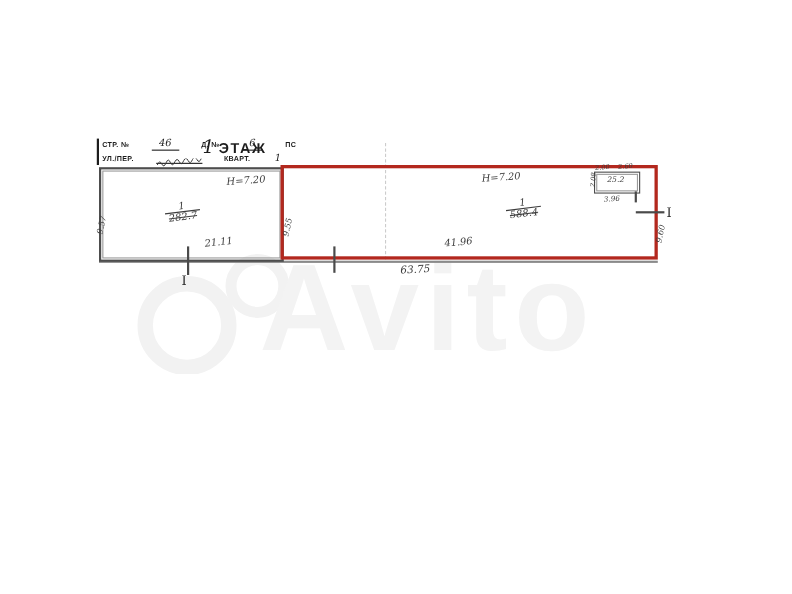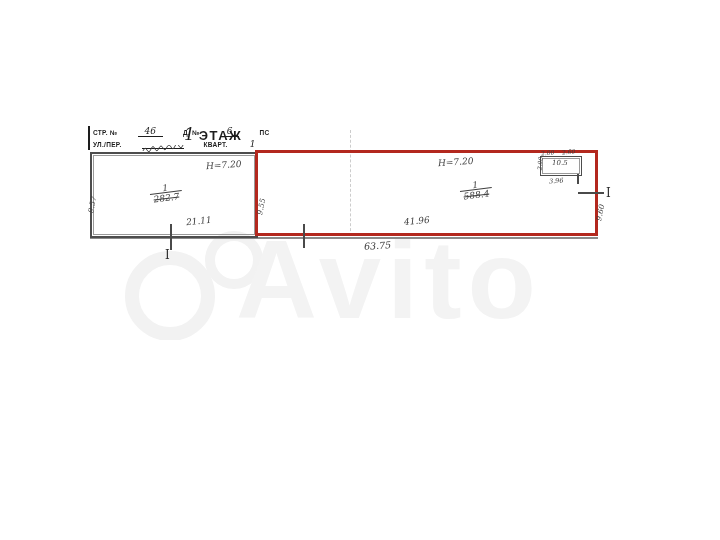--- a/index.html
+++ b/index.html
@@ -146,16 +146,16 @@
   </div>
   <span class="dim" style="left:404px; top:216px; transform:rotate(-5deg);">41.96</span>
   <span class="dim" style="left:364px; top:240px; font-size:9.5px; transform:rotate(-3deg);">63.75</span>
   <span class="vdim" style="left:253px; top:202px;">9.55</span>
   <span class="vdim" style="left:592px; top:208px;">9.60</span>
   <span class="marker" style="left:606px; top:186px;">I</span>
 
   <span class="dim tiny" style="left:541px; top:149px; transform:rotate(-5deg);">2.00</span>
   <span class="dim tiny" style="left:562px; top:148px; transform:rotate(-5deg);">2.60</span>
   <span class="dim tiny" style="left:533px; top:160px; transform:rotate(-85deg);">2.08</span>
-  <span class="dim" style="left:552px; top:159px; font-size:7px;">10.5</span>
+  <span class="dim" style="left:552px; top:159px; font-size:7px;">25.2</span>
   <span class="dim tiny" style="left:549px; top:177px; font-size:6.5px; transform:rotate(-4deg);">3.96</span>
 
 </div>
 
 </body></html>

